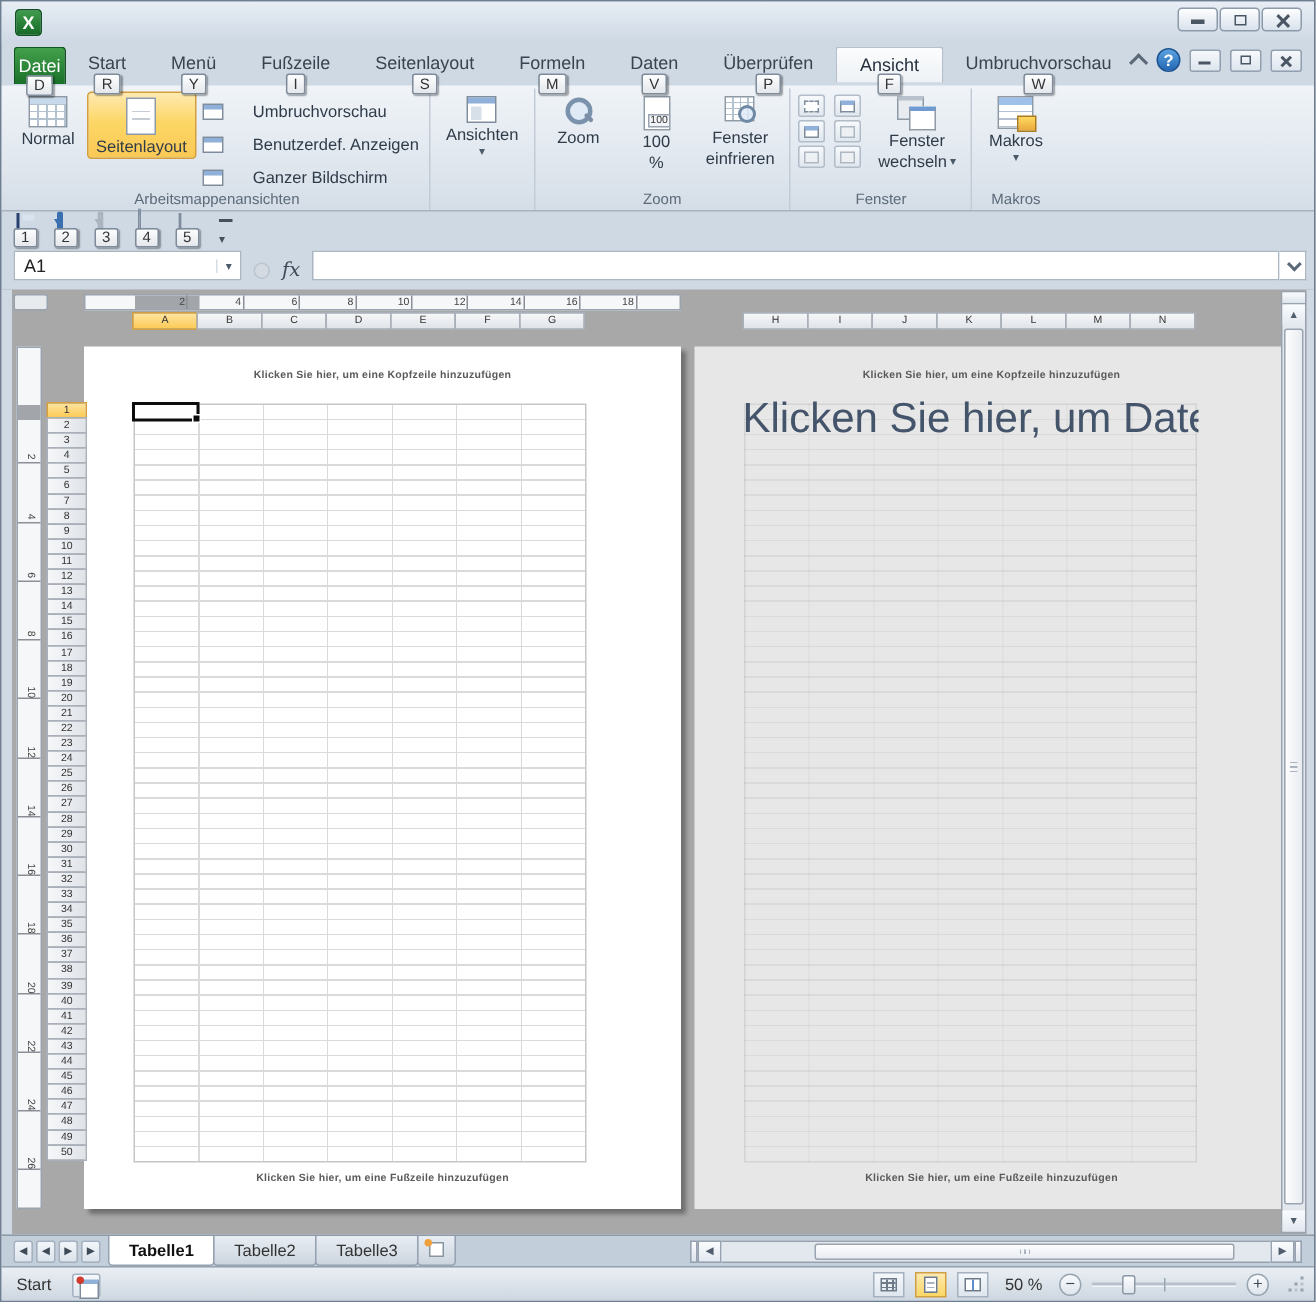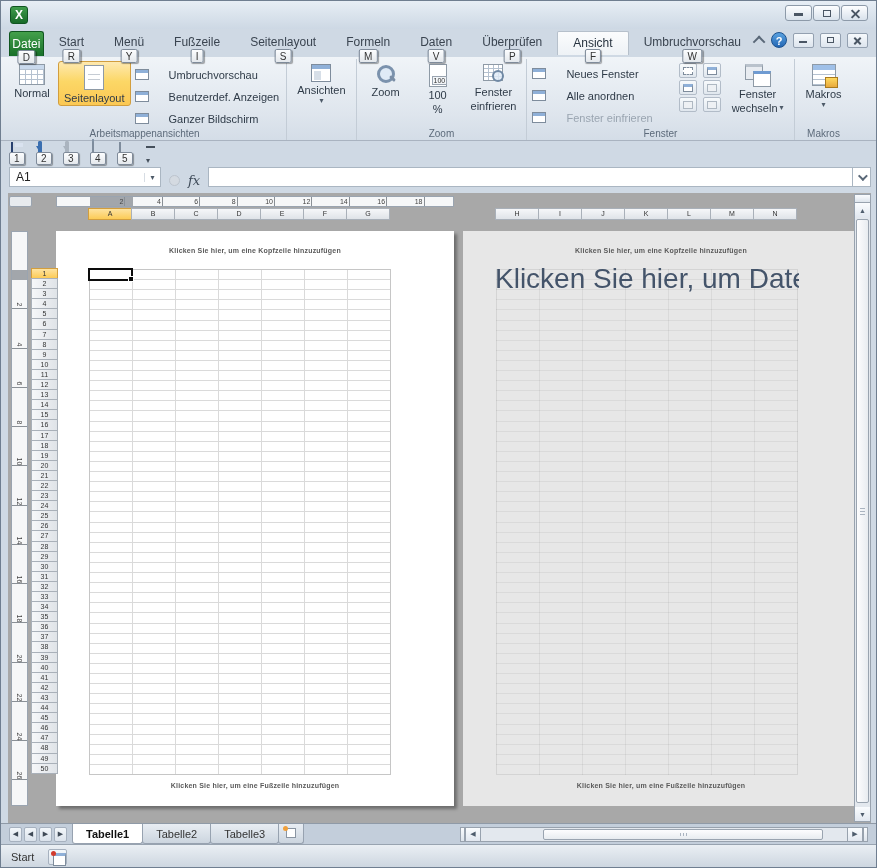--- a/index.html
+++ b/index.html
@@ -390,38 +390,20 @@
       </div>
       <div class="bigbtn">
         <span class="i-gridzoom" style="margin-bottom:3px;"></span>
         <span>Fenster</span>
         <span>einfrieren</span>
       </div>
       <div class="rgroup-label">Zoom</div>
     </div>
 
     <div class="rgroup" style="gap:6px;">
-      <div class="stack" style="padding-top:2px;gap:1px;">
-
-      <div class="smallrow">
-          <span class="i-sm"></span>
-          <span>Neues Fenster</span>
-          <span class="dropdown-glyph"></span>
-        </div>
-          <div class="smallrow">
-          <span class="i-sm"></span>
-          <span>Alle anordnen</span>
-          <span class="dropdown-glyph"></span>
-        </div>
-          <div class="smallrow disabled">
-          <span class="i-sm"></span>
-          <span>Fenster einfrieren</span>
-          <span class="dropdown-glyph"></span>
-        </div>
-        </div>
       <div class="stack" style="gap:2px;padding-top:2px;">
         <div class="minibtn">
             <span class="mb-ic dash"></span>
           </div>
         <div class="minibtn">
             <span class="mb-ic top"></span>
           </div>
         <div class="minibtn">
             <span class="mb-ic gray"></span>
           </div>
@@ -701,15 +683,36 @@
           </div>
       </div>
       <div class="hs-arrow">▶</div>
       <div class="hs-split"></div>
     </div>
   </div>
 
   <div class="statusbar">
     <span>Start</span>
     <div class="macrobtn"></div>
+    <div class="sb-right">
+      <div class="viewbtn">
+          <span class="vb-grid"></span>
+        </div>
+      <div class="viewbtn selected">
+          <span class="vb-page"></span>
+        </div>
+      <div class="viewbtn">
+          <span class="vb-break"></span>
+        </div>
+      <span class="zoomtext">50 %</span>
+      <div class="zbtn">−</div>
+      <div class="ztrack">
+        <span class="znotch"></span>
+        <span class="zthumb"></span>
+      </div>
+      <div class="zbtn">+</div>
+      <div class="grip">
+          <i></i>
+        </div>
+    </div>
   </div>
 
 </div>
 
 </body></html>

